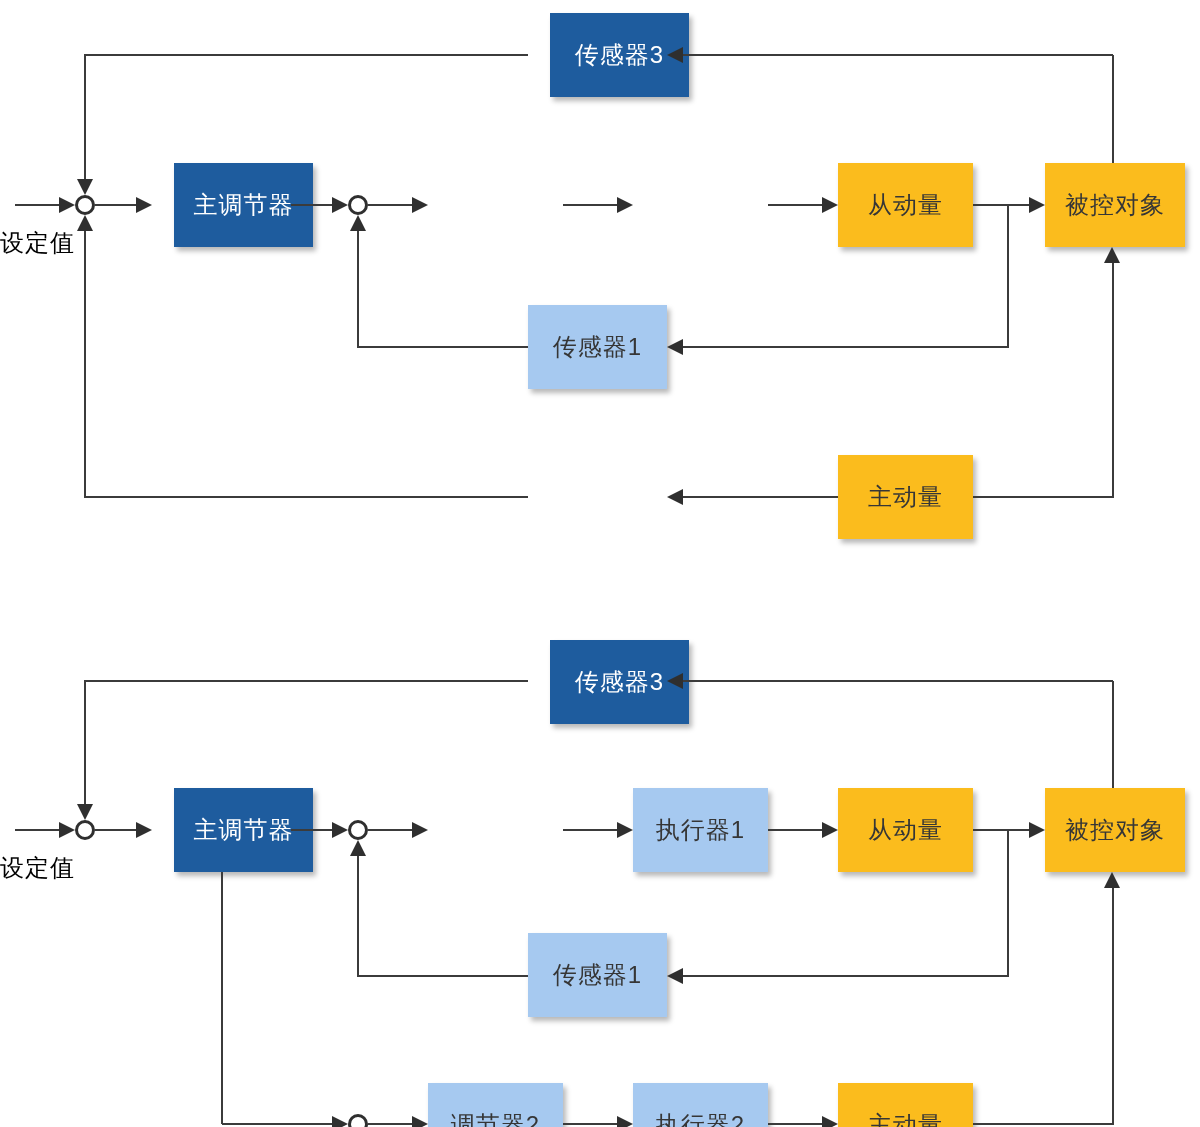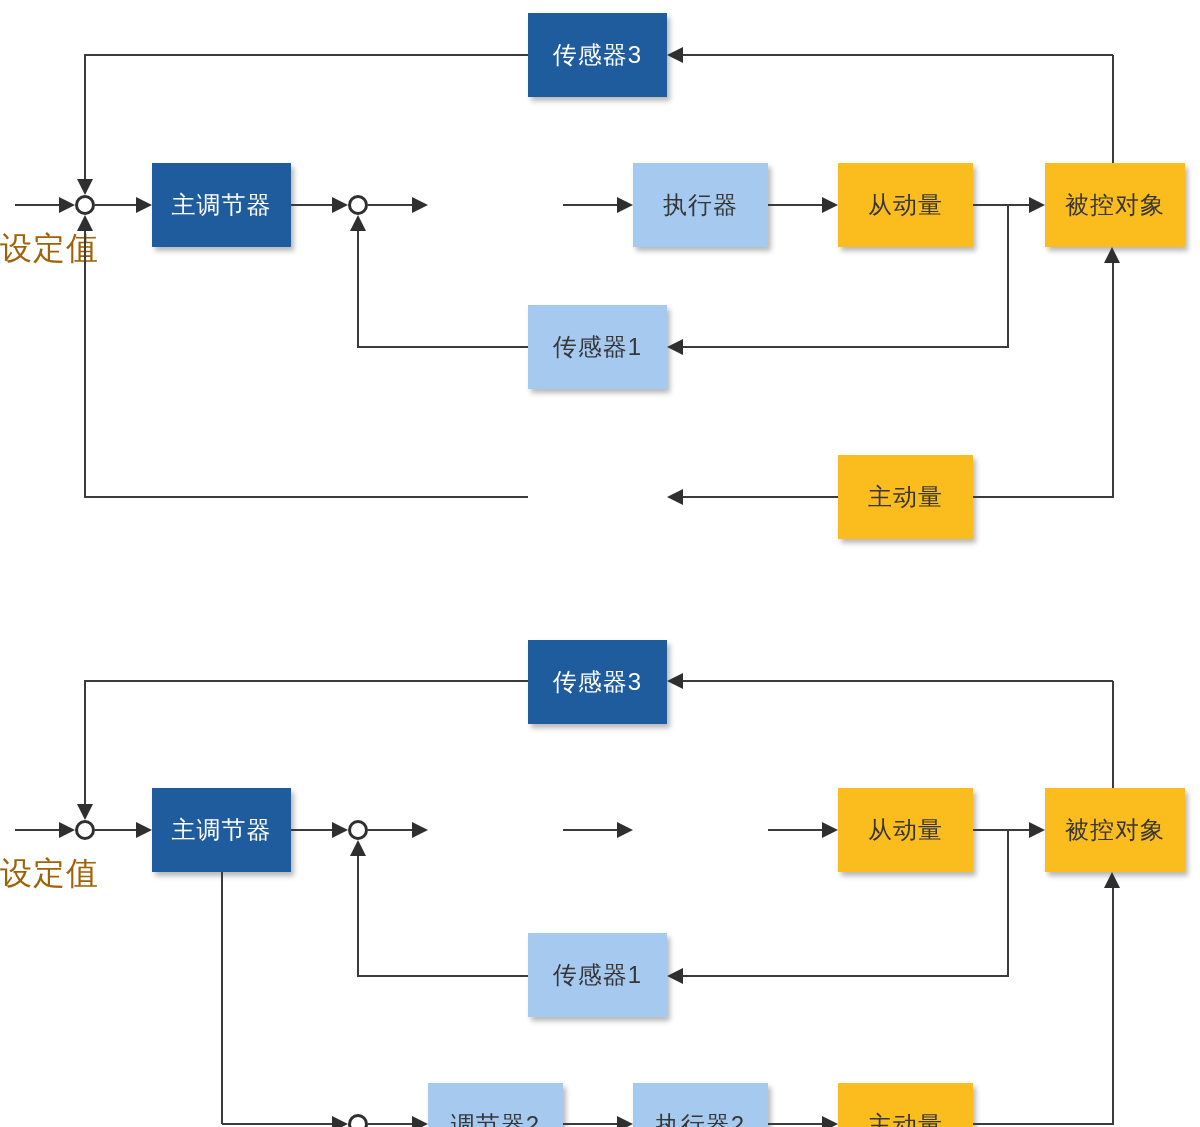--- a/index.html
+++ b/index.html
@@ -4,45 +4,44 @@
 <style>
   html,body{margin:0;padding:0;background:#ffffff;}
   .canvas{
     position:relative;width:1200px;height:1127px;overflow:hidden;
     background:#ffffff;font-family:"Liberation Sans",sans-serif;color:#3a3a3a;
   }
   .box{
     position:absolute;height:84px;display:flex;align-items:center;justify-content:center;
     font-size:24px;letter-spacing:1px;box-shadow:3px 4px 5px rgba(0,0,0,0.28);
   }
-  .box.dark{background:#1e5c9e;color:#ffffff;}
+  .box.dark{background:#1e5c9e;color:#ffffff;margin-left:22px;}
   .box.light{background:#a6c9f0;color:#363636;}
   .box.orange{background:#fbbc1d;color:#363636;}
   .hl{position:absolute;height:2px;background:#3b3b3b;}
   .vl{position:absolute;width:2px;background:#3b3b3b;}
   .arrow{position:absolute;width:0;height:0;}
   .arrow.r{border-top:8px solid transparent;border-bottom:8px solid transparent;border-left:16px solid #2f2f2f;}
   .arrow.l{border-top:8px solid transparent;border-bottom:8px solid transparent;border-right:16px solid #2f2f2f;}
   .arrow.u{border-left:8px solid transparent;border-right:8px solid transparent;border-bottom:16px solid #2f2f2f;}
   .arrow.d{border-left:8px solid transparent;border-right:8px solid transparent;border-top:16px solid #2f2f2f;}
   .junction{
     position:absolute;width:20px;height:20px;box-sizing:border-box;
     border:3px solid #2f2f2f;border-radius:50%;background:#ffffff;
   }
-  .label{position:absolute;font-size:32px;letter-spacing:1px;color:#a16207;}
+  .label{position:absolute;font-size:24px;letter-spacing:1px;color:#000000;}
   .caption{position:absolute;font-size:24px;letter-spacing:1px;color:#3a3a3a;}
 </style>
 </head>
 <body>
 
 <div class="canvas">
 
   <div class="box dark" style="left:528px;top:13px;width:139px">传感器3</div>
   <div class="box dark" style="left:152px;top:163px;width:139px">主调节器</div>
-  <div class="box light" style="left:633px;top:163px;width:135px">执行器</div>
   <div class="box orange" style="left:838px;top:163px;width:135px">从动量</div>
   <div class="box orange" style="left:1045px;top:163px;width:140px">被控对象</div>
   <div class="box light" style="left:528px;top:305px;width:139px">传感器1</div>
   <div class="box orange" style="left:838px;top:455px;width:135px">主动量</div>
 
   <div class="junction" style="left:75px;top:195px"></div>
   <div class="junction" style="left:348px;top:195px"></div>
 
   <div class="hl" style="left:15px;top:204px;width:46px"></div>
   <div class="arrow r" style="left:59px;top:197px"></div>
@@ -89,20 +88,21 @@
   <div class="vl" style="left:84px;top:229px;height:268px"></div>
   <div class="arrow u" style="left:77px;top:215px"></div>
 
   <div class="hl" style="left:973px;top:496px;width:141px"></div>
   <div class="vl" style="left:1112px;top:261px;height:236px"></div>
   <div class="arrow u" style="left:1104px;top:247px"></div>
 
 
   <div class="box dark" style="left:528px;top:640px;width:139px">传感器3</div>
   <div class="box dark" style="left:152px;top:788px;width:139px">主调节器</div>
+  <div class="box light" style="left:633px;top:788px;width:135px">执行器1</div>
   <div class="box orange" style="left:838px;top:788px;width:135px">从动量</div>
   <div class="box orange" style="left:1045px;top:788px;width:140px">被控对象</div>
   <div class="box light" style="left:528px;top:933px;width:139px">传感器1</div>
   <div class="box light" style="left:428px;top:1083px;width:135px">调节器2</div>
   <div class="box light" style="left:633px;top:1083px;width:135px">执行器2</div>
   <div class="box orange" style="left:838px;top:1083px;width:135px">主动量</div>
 
   <div class="junction" style="left:75px;top:820px"></div>
   <div class="junction" style="left:348px;top:820px"></div>
   <div class="junction" style="left:348px;top:1114px"></div>

